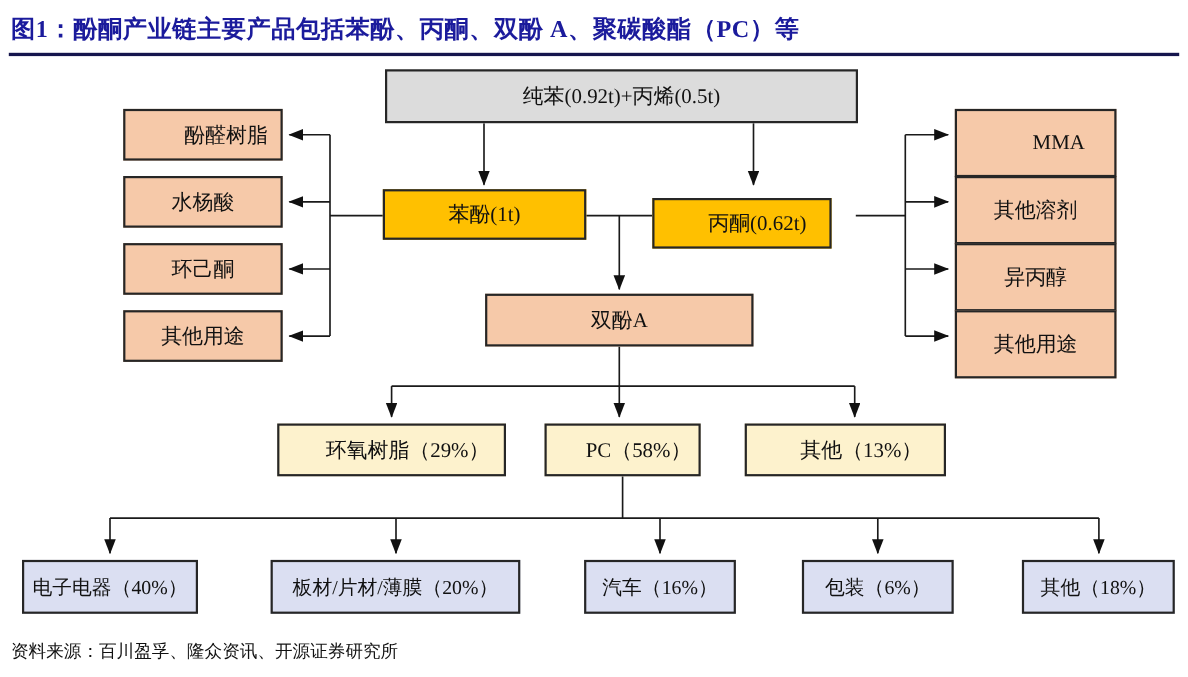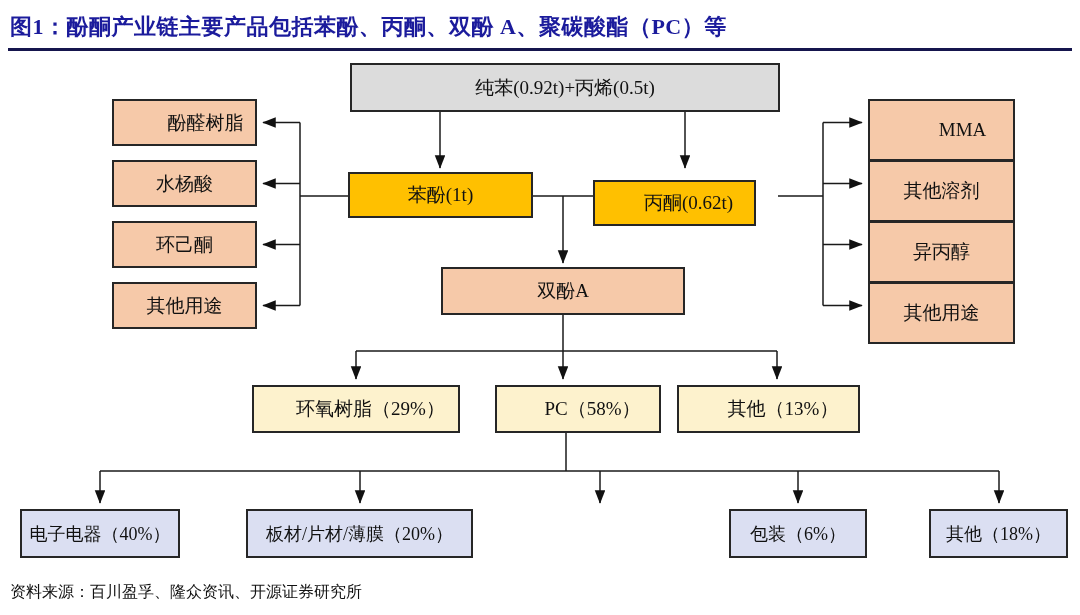--- a/index.html
+++ b/index.html
@@ -32,21 +32,21 @@
   }
   
   #feedstock{left:350px;top:63px;width:430px;height:49px;}
   #phenol{left:348px;top:172px;width:185px;height:46px;}
   #acetone{left:593px;top:180px;width:163px;height:46px;padding-left:28px;}
   #bpa{left:441px;top:267px;width:244px;height:48px;}
   .lcol{left:112px;width:145px;height:47px;}
   .rcol{left:868px;width:147px;height:62px;}
   .row1{top:99px;padding-left:42px;}  .row2{top:160px;}  .row3{top:221px;}  .row4{top:282px;}
   #epoxy{left:252px;top:385px;width:208px;height:48px;}
-  #pc{left:495px;top:385px;width:166px;height:48px;}
+  #pc{left:495px;top:385px;width:142px;height:48px;}
   #other13{left:677px;top:385px;width:183px;height:48px;}
   #app1{left:20px;top:509px;width:160px;height:49px;}
   #app2{left:246px;top:509px;width:227px;height:49px;}
   #app3{left:531px;top:509px;width:138px;height:49px;}
   #app4{left:729px;top:509px;width:138px;height:49px;}
   #app5{left:929px;top:509px;width:139px;height:49px;}
 </style>
 </head>
 <body>
 
@@ -114,17 +114,18 @@
   <div class="box salmon rcol row4">其他用途</div>
 
   <div class="box salmon" id="bpa">双酚A</div>
 
   <div class="box cream" id="epoxy">环氧树脂（29%）</div>
   <div class="box cream" id="pc">PC（58%）</div>
   <div class="box cream" id="other13">其他（13%）</div>
 
   <div class="box lavender small" id="app1">电子电器（40%）</div>
   <div class="box lavender small" id="app2">板材/片材/薄膜（20%）</div>
+  <div class="box lavender small" id="app3">汽车（16%）</div>
   <div class="box lavender small" id="app4">包装（6%）</div>
   <div class="box lavender small" id="app5">其他（18%）</div>
 
   <div class="source">资料来源：百川盈孚、隆众资讯、开源证券研究所</div>
 </div>
 
 </body></html>

